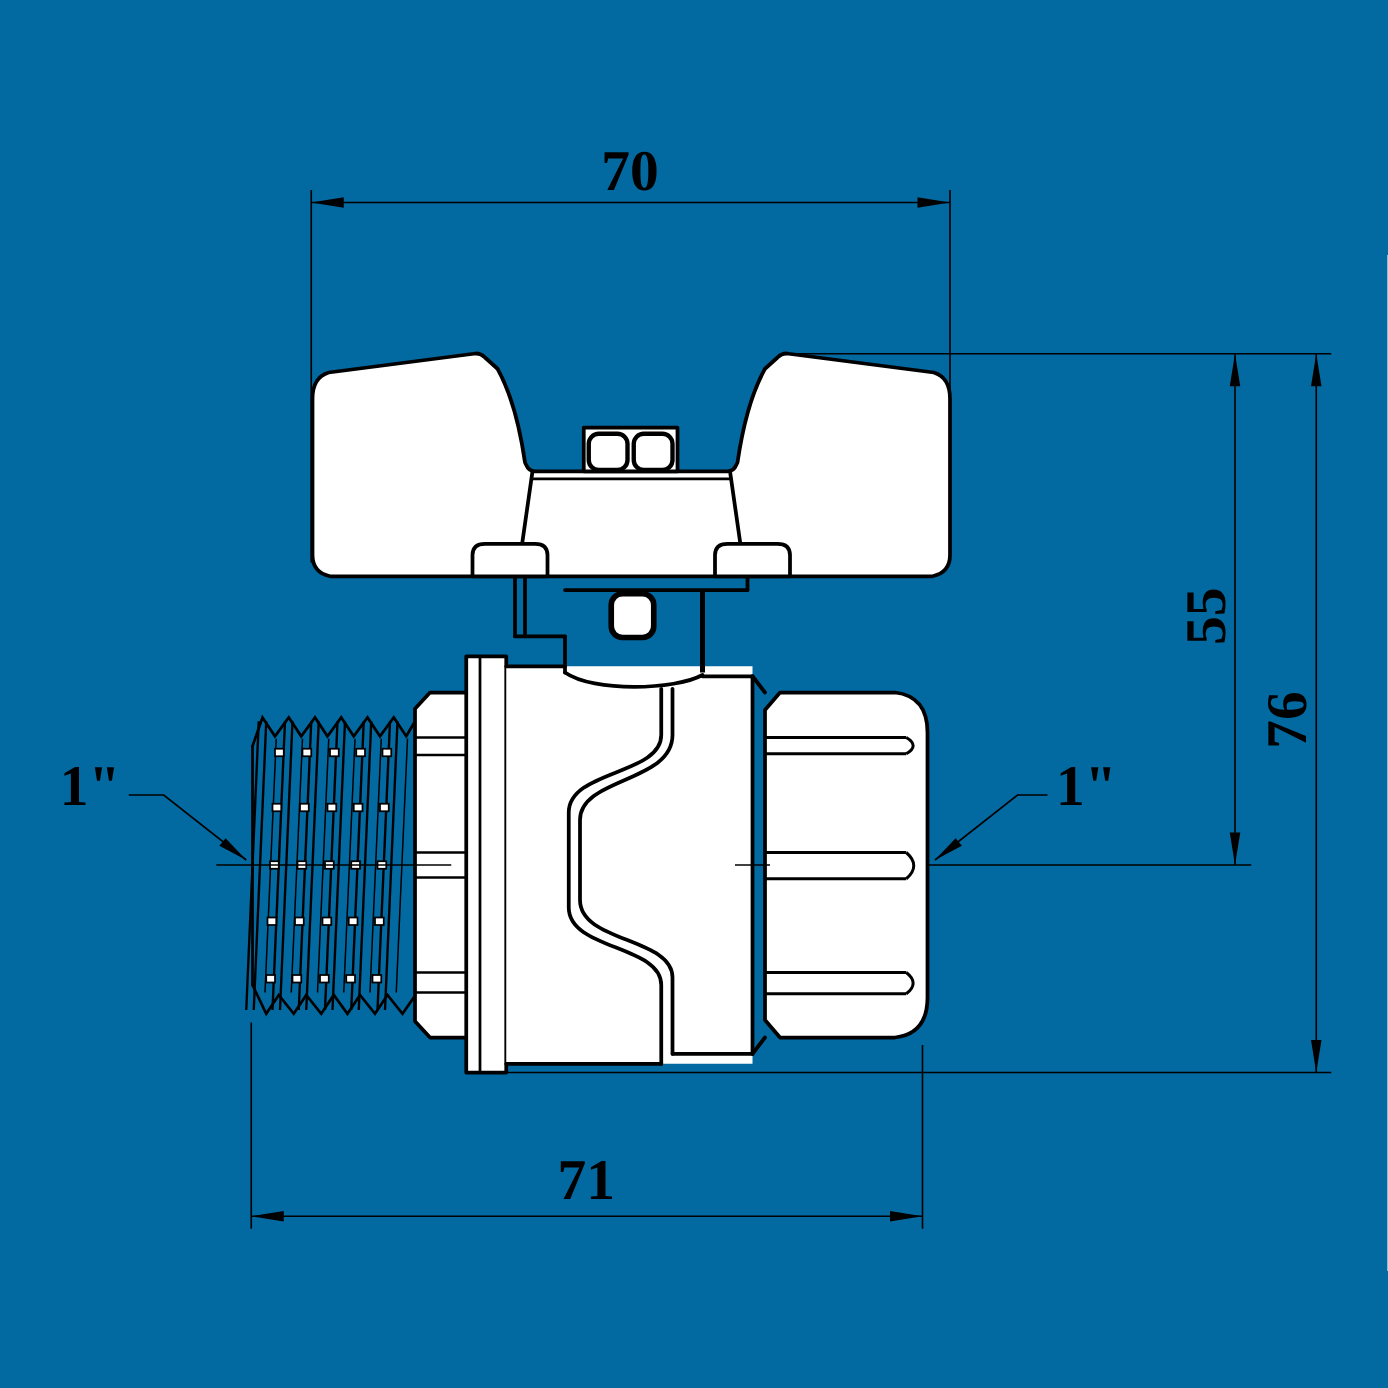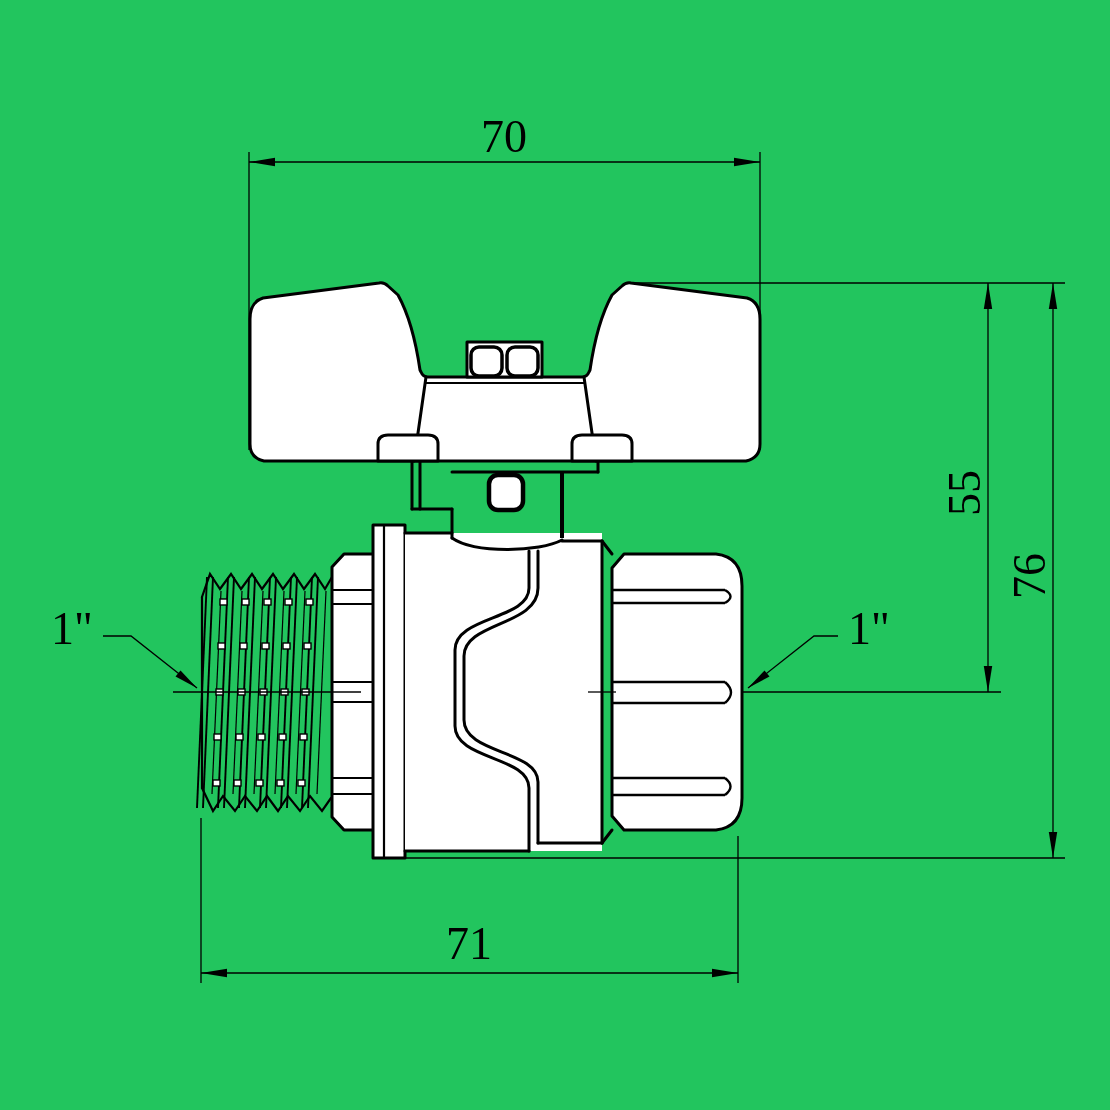--- a/index.html
+++ b/index.html
@@ -1,16 +1,16 @@
 <!DOCTYPE html>
 <html><head>
 <meta charset="utf-8">
 <style>
   html,body{margin:0;padding:0;background:#ffffff;}
-  .sheet{width:1110px;height:1110px;background:#22c55e;position:relative;overflow:hidden;}
+  .sheet{width:1110px;height:1110px;background:#0369a1;position:relative;overflow:hidden;font-weight:bold;}
   svg{display:block;}
   .dim-text{font-family:"Liberation Serif","DejaVu Serif",serif;font-size:46px;fill:#000;}
   .outline{stroke:#000;stroke-width:3;fill:none;stroke-linejoin:round;stroke-linecap:round;}
   .outline-f{stroke:#000;stroke-width:3;fill:#fff;stroke-linejoin:round;}
   .detail{stroke:#000;stroke-width:2.2;fill:none;stroke-linecap:round;}
   .thin{stroke:#000;stroke-width:1.3;fill:none;}
   .arrow{fill:#000;stroke:none;}
 </style>
 </head>
 <body>

